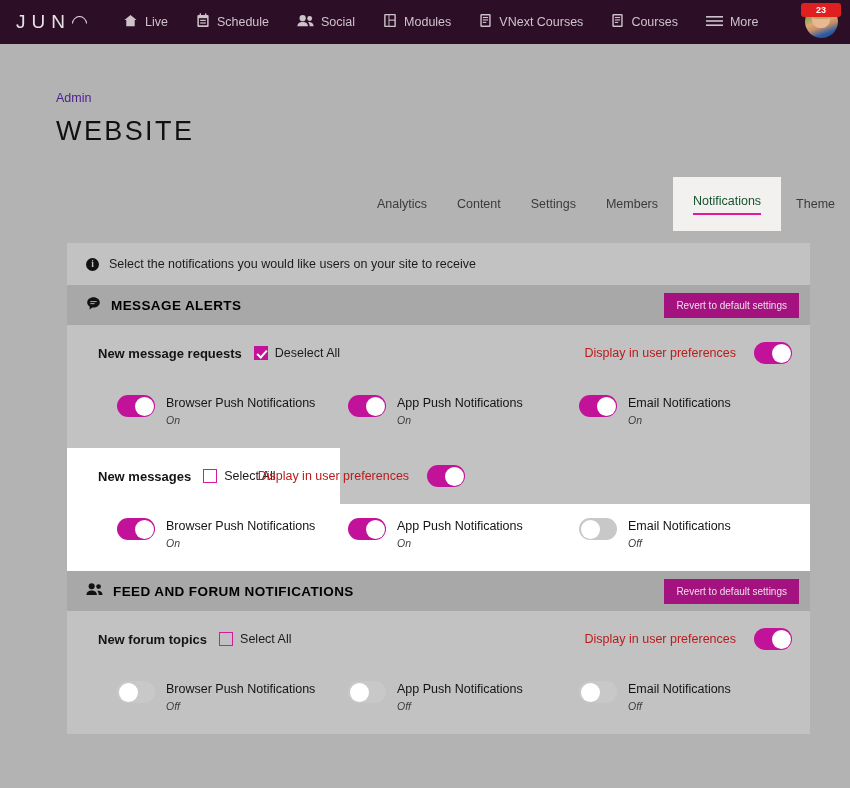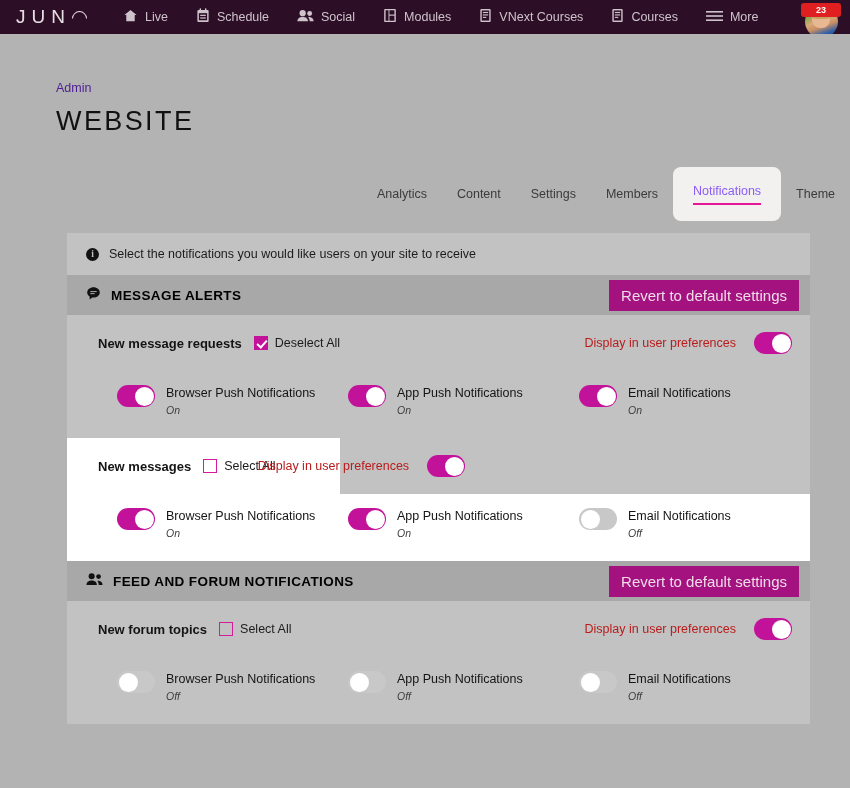--- a/index.html
+++ b/index.html
@@ -12,21 +12,21 @@
 
   body {
     font-family: "Liberation Sans", sans-serif;
     background: #b3b3b3;
     color: #1a1a1a;
     -webkit-font-smoothing: antialiased;
   }
 
   
   .topnav {
-    height: 34px;
+    height: 44px;
     background: #2c0f26;
     display: flex;
     align-items: center;
     padding: 0 0 0 16px;
     position: relative;
   }
   .logo {
     font-size: 19px;
     letter-spacing: 6px;
     color: #e8dfe5;
@@ -148,26 +148,25 @@
     padding: 0 15px;
     height: 54px;
     display: flex;
     align-items: center;
     justify-content: center;
     cursor: pointer;
     white-space: nowrap;
   }
   .tab.active {
     background: #f2f1f0;
-    color: #8b5cf6;
+    color: #14532d;
     flex-direction: column;
     justify-content: center;
     gap: 5px;
     padding: 0 20px;
-    border-radius: 8px;
   }
   .tab.active .tab-underline {
     width: 100%;
     height: 2px;
     background: #e8179a;
   }
 
   
   .content {
     margin-top: 12px;
@@ -210,21 +209,21 @@
   .section-title {
     font-size: 13.5px;
     font-weight: 700;
     letter-spacing: 0.4px;
     color: #000000;
   }
   .revert-btn {
     background: #a3127f;
     color: #f0dce9;
     border: none;
-    font-size: 15px;
+    font-size: 10px;
     font-family: "Liberation Sans", sans-serif;
     padding: 7px 12px;
     cursor: pointer;
     white-space: nowrap;
     text-align: right;
   }
 
   .group { background: #c2c2c2; position: relative; }
 
   .group-head {

